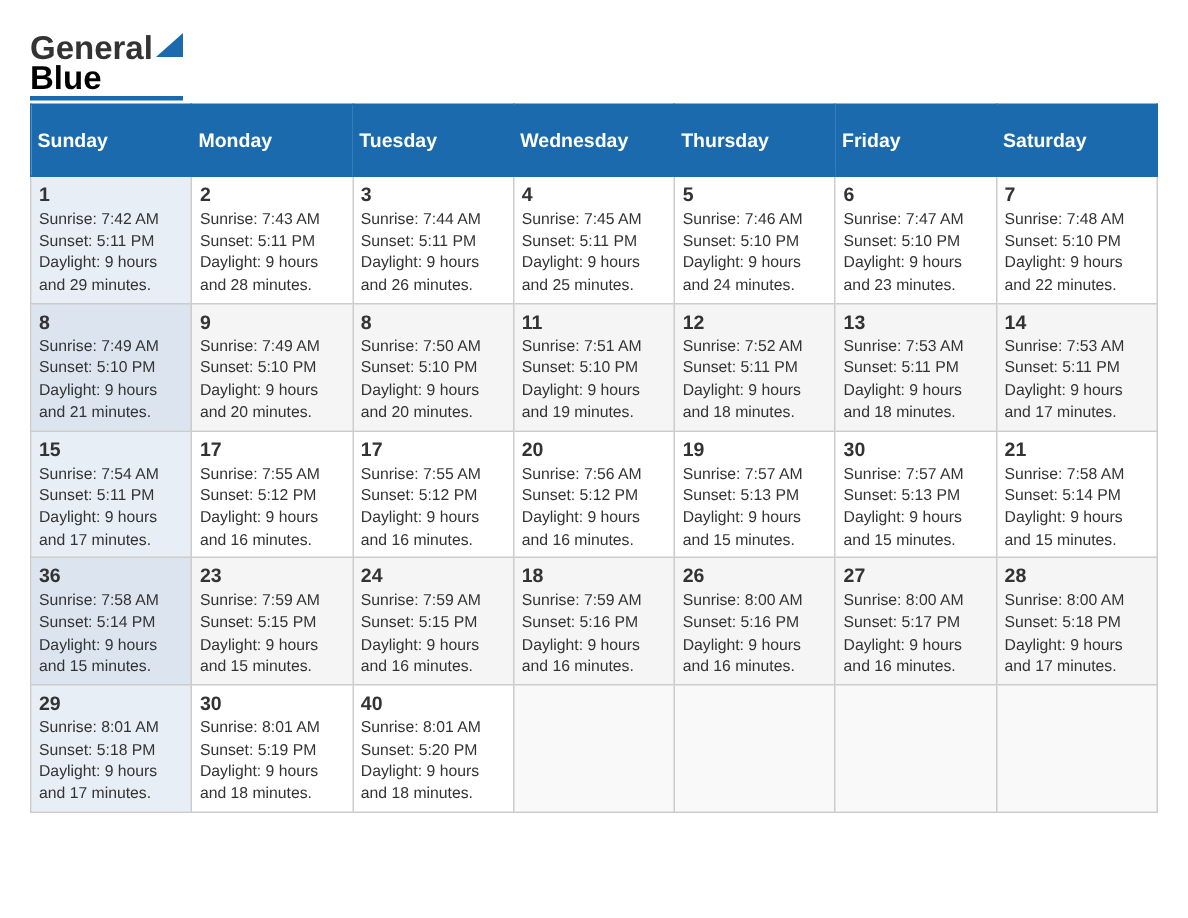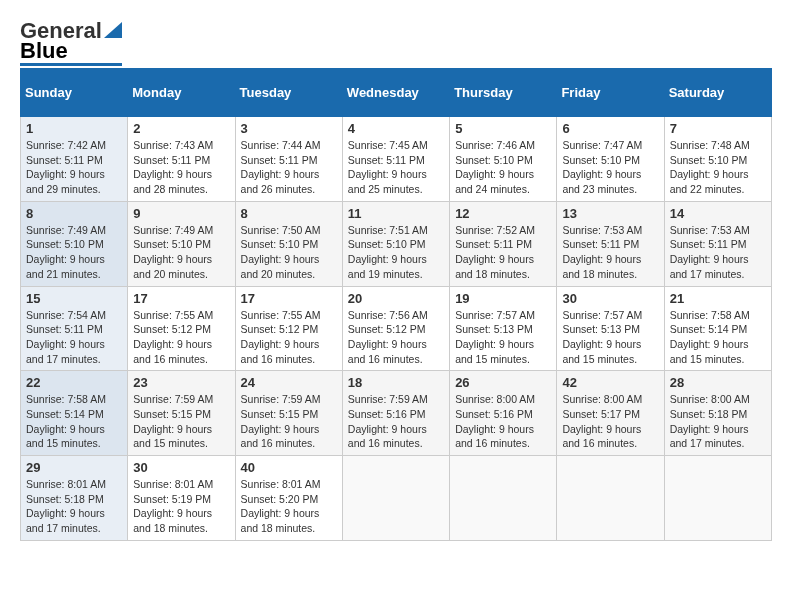--- a/index.html
+++ b/index.html
@@ -220,41 +220,41 @@
           <span class="day-num">30</span>
           <div class="day-info">Sunrise: 7:57 AM<br>Sunset: 5:13 PM<br>Daylight: 9 hours and 15 minutes.</div>
         </td>
         <td>
           <span class="day-num">21</span>
           <div class="day-info">Sunrise: 7:58 AM<br>Sunset: 5:14 PM<br>Daylight: 9 hours and 15 minutes.</div>
         </td>
       </tr>
       <tr>
         <td>
-          <span class="day-num">22</span>
+          <span class="day-num">36</span>
           <div class="day-info">Sunrise: 7:58 AM<br>Sunset: 5:14 PM<br>Daylight: 9 hours and 15 minutes.</div>
         </td>
         <td>
           <span class="day-num">23</span>
           <div class="day-info">Sunrise: 7:59 AM<br>Sunset: 5:15 PM<br>Daylight: 9 hours and 15 minutes.</div>
         </td>
         <td>
           <span class="day-num">24</span>
           <div class="day-info">Sunrise: 7:59 AM<br>Sunset: 5:15 PM<br>Daylight: 9 hours and 16 minutes.</div>
         </td>
         <td>
           <span class="day-num">18</span>
           <div class="day-info">Sunrise: 7:59 AM<br>Sunset: 5:16 PM<br>Daylight: 9 hours and 16 minutes.</div>
         </td>
         <td>
           <span class="day-num">26</span>
           <div class="day-info">Sunrise: 8:00 AM<br>Sunset: 5:16 PM<br>Daylight: 9 hours and 16 minutes.</div>
         </td>
         <td>
-          <span class="day-num">42</span>
+          <span class="day-num">27</span>
           <div class="day-info">Sunrise: 8:00 AM<br>Sunset: 5:17 PM<br>Daylight: 9 hours and 16 minutes.</div>
         </td>
         <td>
           <span class="day-num">28</span>
           <div class="day-info">Sunrise: 8:00 AM<br>Sunset: 5:18 PM<br>Daylight: 9 hours and 17 minutes.</div>
         </td>
       </tr>
       <tr>
         <td>
           <span class="day-num">29</span>

